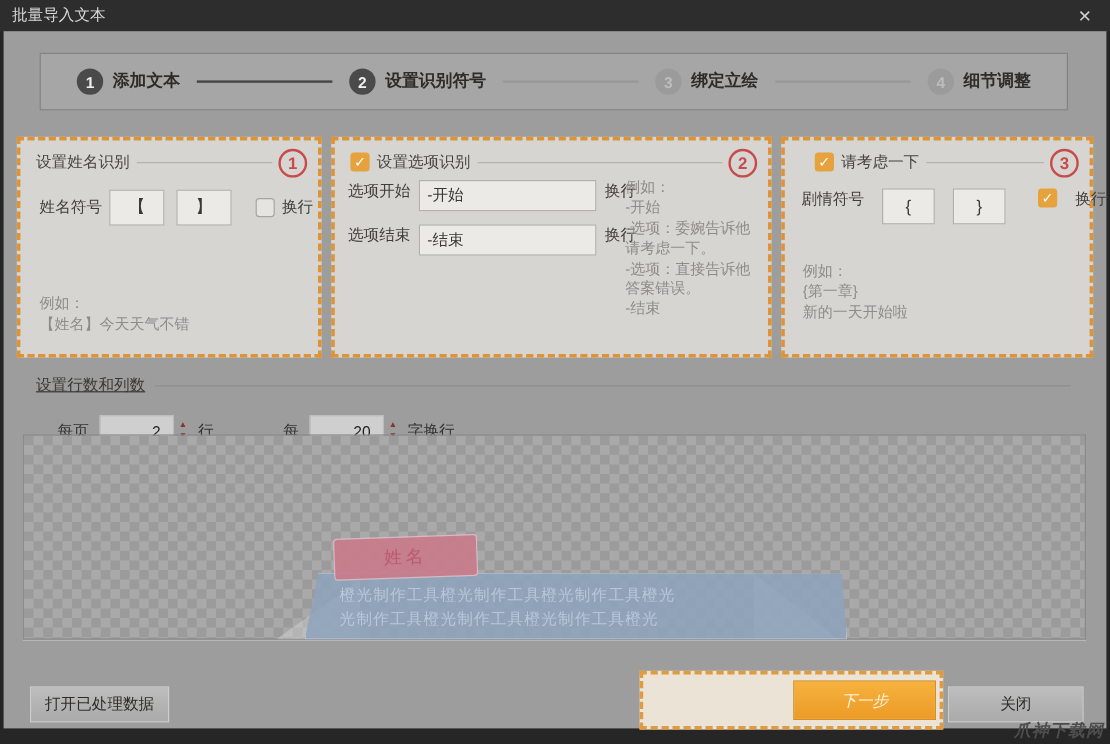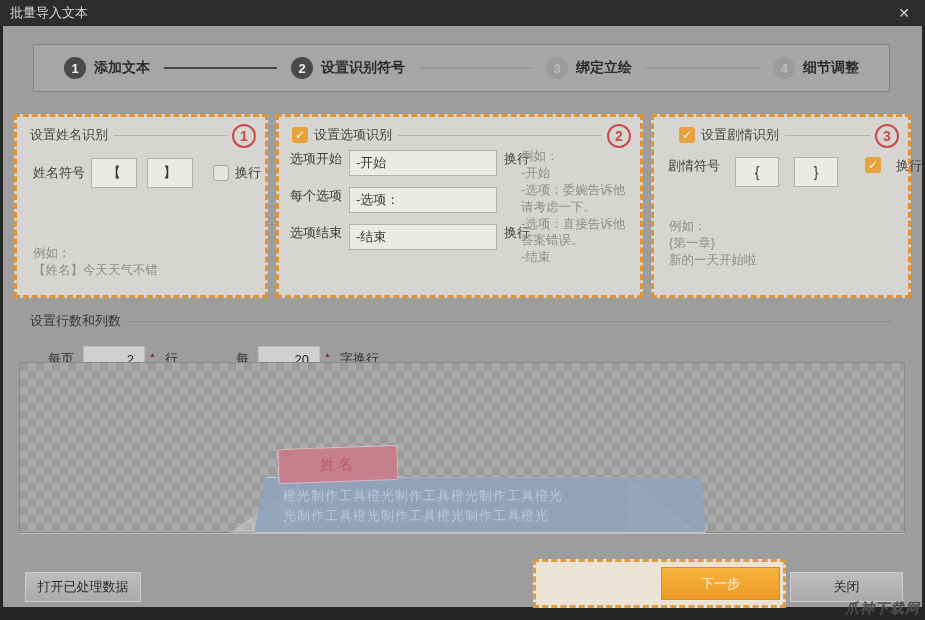--- a/index.html
+++ b/index.html
@@ -63,21 +63,21 @@
   #p2 .example { width:116px; margin-top:-2px; }
 
   
   #p3 .fieldrow { display:flex; margin:13px 0 0 14px; gap:15px; }
   #p3 .symin { width:44px; }
   #p3 .cb { margin-left:12px; }
   #p3 .example { position:absolute; left:15px; bottom:26px; }
 
   
   .seclegend { position:absolute; left:27px; top:286px; width:862px; display:flex; align-items:center; gap:8px; }
-  .seclegend .text { font-size:13px; color:#3a3836; white-space:nowrap; }
+  .seclegend .text { font-size:13px; color:#3a3836; white-space:nowrap;text-decoration:underline; }
   .seclegend .line { flex:1; border-top:1px solid #8d8d8d; }
   .secrow { position:absolute; left:45px; top:320px; display:flex; align-items:center; gap:9px;justify-content:space-between; }
   .secrow .lbl { font-size:13px; color:#333130; }
   .spinwrap { display:flex; align-items:center; gap:4px; }
   .spinin { width:62px; height:26px; background:#cfcfcf; border:1px solid #bcbcbc; text-align:right; padding-right:10px; font-size:13px; color:#232323; font-family:"Liberation Sans","DejaVu Sans",sans-serif; }
   .spinbtns { display:flex; flex-direction:column; gap:2px; }
   .spinbtns span { font-size:7px; line-height:7px; color:#7d3a2b; cursor:pointer; }
   .gap40 { width:40px; }
 
   
@@ -92,21 +92,21 @@
   .vn .nametag span { font-size:15px; color:rgba(186,77,99,0.75); letter-spacing:3px; }
 
   
   .btn-gray { position:absolute; height:30px; background:linear-gradient(#bdbdbd,#aaaaaa); border:1px solid #cdcdcd; font-size:13px; color:#2e2c2a; display:flex; align-items:center; justify-content:center; cursor:pointer; font-family:"Liberation Sans","DejaVu Sans",sans-serif; }
   #btn-open { left:22px; top:546px; width:116px; }
   #btn-close { left:787px; top:546px; width:113px; }
 
   .hlbox { position:absolute; left:530px; top:533px; width:253px; height:49px; background:#ebe4d6; border:3px dashed #e09a3f; }
   .btn-orange { position:absolute; top:5px; height:33px; background:linear-gradient(#f6b23e,#ec9b26); border:1px solid #d88f20; font-size:13px; color:#fdf6e8; display:flex; align-items:center; justify-content:center; cursor:pointer; font-family:"Liberation Sans","DejaVu Sans",sans-serif; }
   #btn-prev { left:7px; width:112px; outline:1px dotted #6d4a10; outline-offset:-4px; }
-  #btn-next { left:125px; width:119px; }
+  #btn-next { left:125px; width:119px;font-style:italic; }
 
   .watermark { position:absolute; right:5px; bottom:2px; font-size:14px; font-weight:bold; color:#4d4d4d; letter-spacing:1px;font-style:italic; }
 </style>
 </head>
 <body>
 
 <div class="screen">
 
   <div class="titlebar">
     <span class="title">批量导入文本</span>
@@ -164,25 +164,20 @@
           <span class="cb checked">✓</span>
           <span class="legendtext">设置选项识别</span>
           <span class="legendline"></span>
         </div>
         <div class="main">
           <div class="rows">
             <div class="orow">
               <span class="flabel">选项开始</span>
               <input class="txtin" value="-开始" style="">
               <span class="flabel">换行</span>
-            </div>
-            <div class="orow">
-              <span class="flabel">每个选项</span>
-              <input class="txtin" value="-选项：" style="">
-              <span class="flabel"></span>
             </div>
             <div class="orow">
               <span class="flabel">选项结束</span>
               <input class="txtin" value="-结束" style="">
               <span class="flabel">换行</span>
             </div>
           </div>
           <div class="example graytext">
             <div>例如：</div>
             <div>-开始</div>
@@ -192,21 +187,21 @@
             <div>答案错误。</div>
             <div>-结束</div>
           </div>
         </div>
       </div>
 
       <div class="panel" id="p3">
         <span class="badge">3</span>
         <div class="legendrow">
           <span class="cb checked">✓</span>
-          <span class="legendtext">设置剧情识别</span>
+          <span class="legendtext">请考虑一下</span>
           <span class="legendline"></span>
         </div>
         <div class="fieldrow">
           <span class="flabel">剧情符号</span>
           <input class="symin" value="{" style="">
           <input class="symin" value="}" style="">
           <span class="cb checked">✓</span>
           <span class="flabel">换行</span>
         </div>
         <div class="example graytext">

